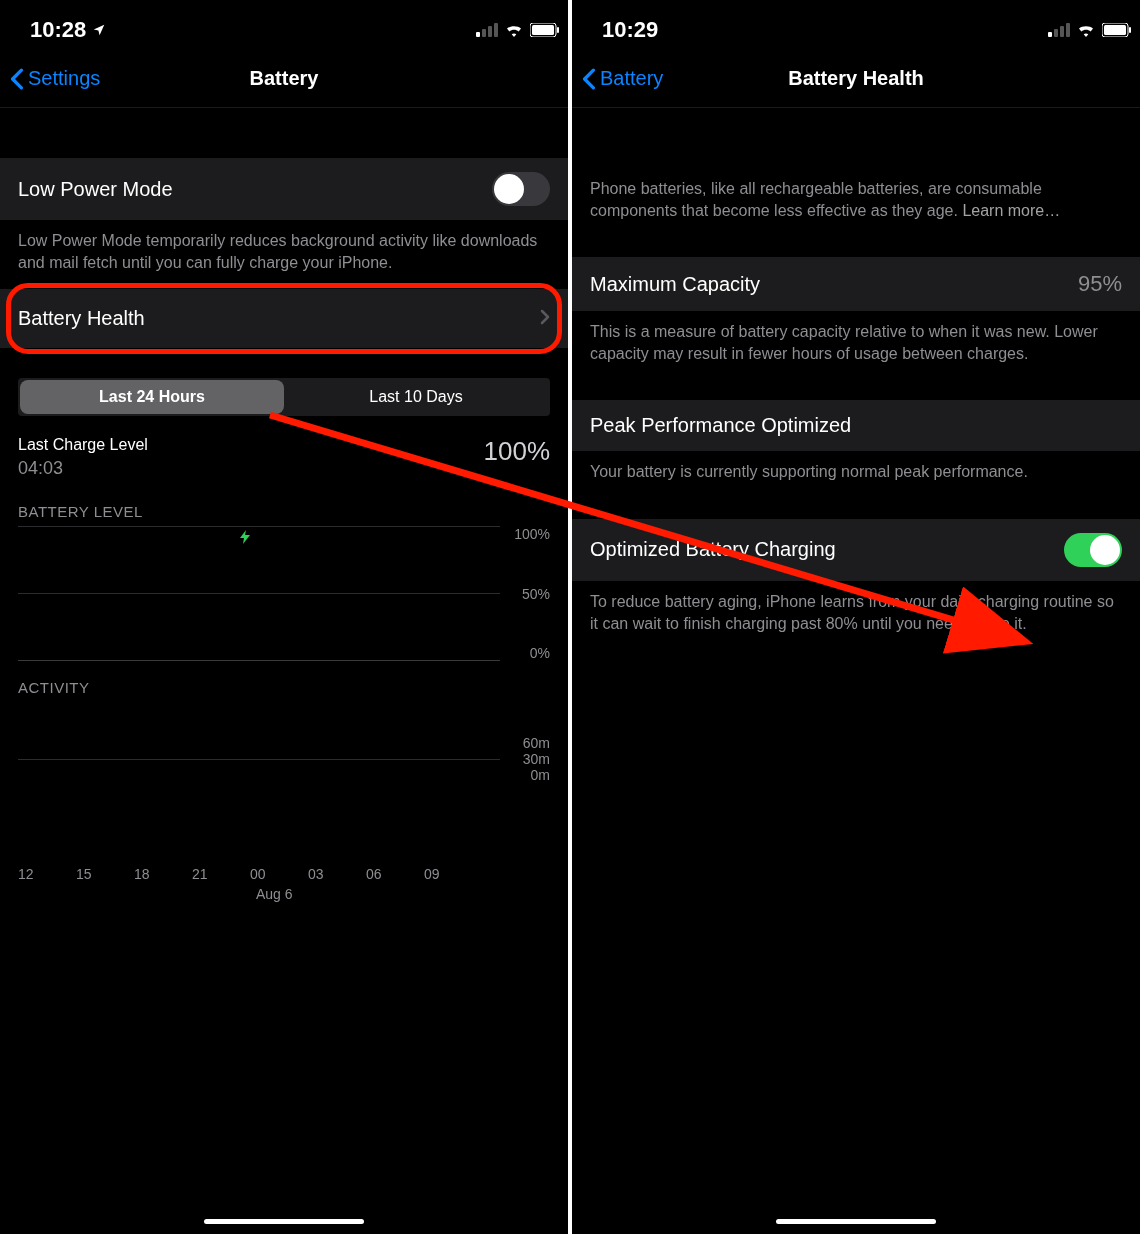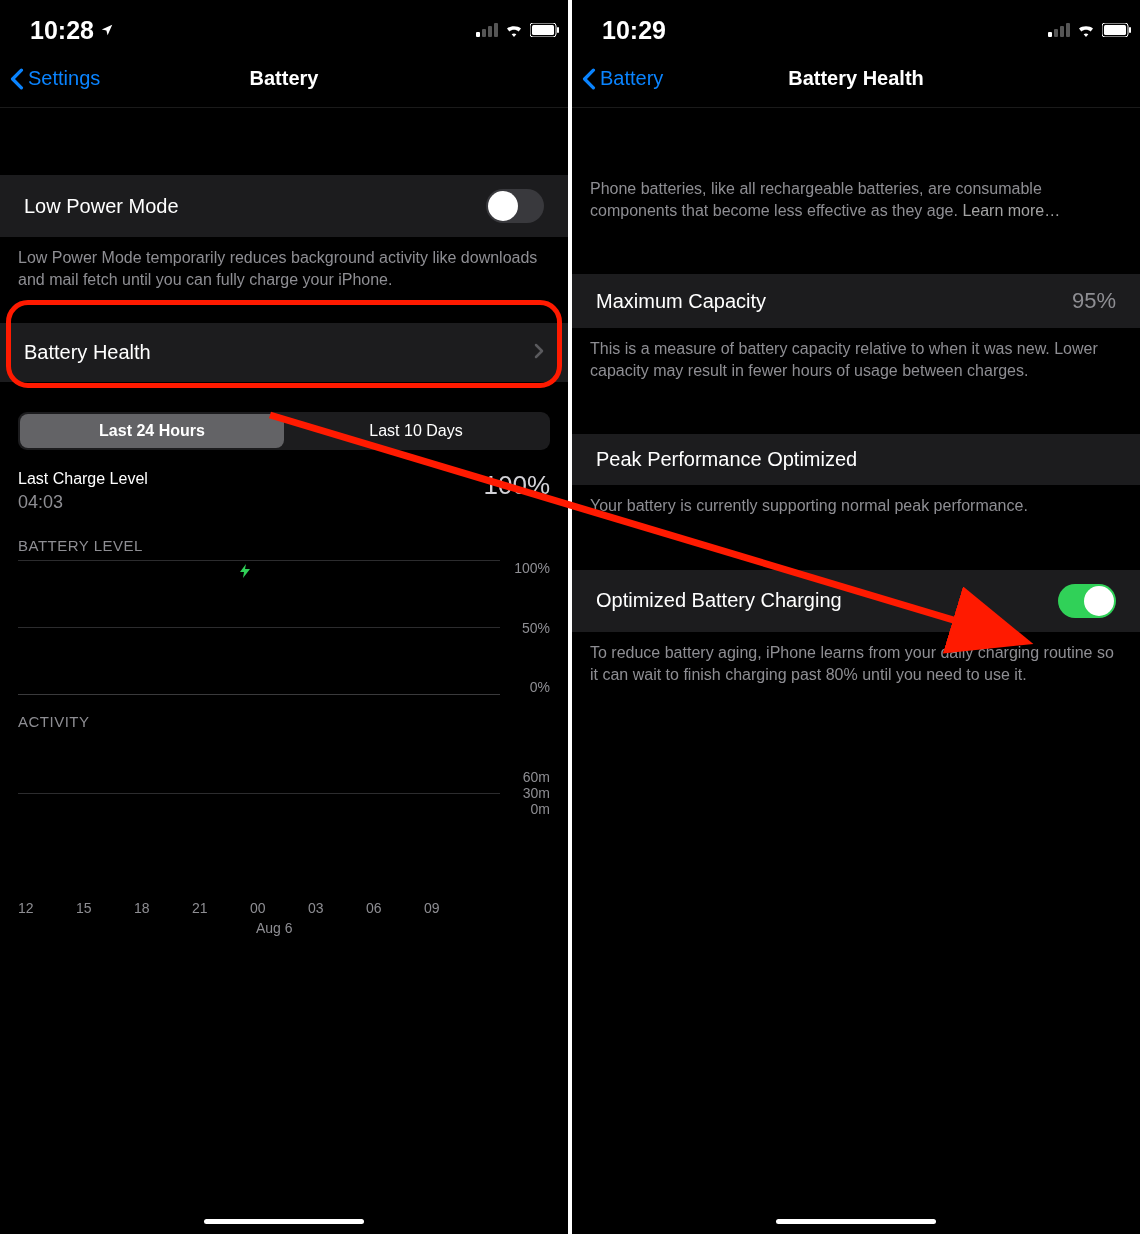--- a/index.html
+++ b/index.html
@@ -23,21 +23,21 @@
     overflow: hidden;
   }
 
   
   .status-bar {
     height: 50px;
     display: flex;
     align-items: center;
     justify-content: space-between;
     padding: 10px 8px 0 30px;
-    font-size: 25px;
+    font-size: 22px;
     font-weight: 600;
   }
   .status-left { display: flex; align-items: center; gap: 6px; }
   .status-right { display: flex; align-items: center; gap: 6px; }
   .signal-bars { display: inline-flex; align-items: flex-end; gap: 2px; }
   .signal-bars span { width: 4px; background: #555; border-radius: 1px; }
   .signal-bars span:nth-child(1){ height: 5px; }
   .signal-bars span:nth-child(2){ height: 8px; }
   .signal-bars span:nth-child(3){ height: 11px; }
   .signal-bars span:nth-child(4){ height: 14px; }
@@ -67,26 +67,25 @@
     text-align: center;
     font-size: 20px;
     font-weight: 600;
     pointer-events: none;
   }
 
   
   .spacer { height: 50px; background: #000; }
   .cell {
     background: #1c1c1e;
-    padding: 14px 24px;
+    padding: 14px 18px;
     display: flex;
     align-items: center;
     justify-content: space-between;
     font-size: 20px;
-    margin-top: 17px;
   }
   .desc {
     background: #000;
     color: #8e8e93;
     font-size: 16px;
     line-height: 1.35;
     padding: 10px 18px 16px;
   }
   .desc a { color: #a3a3a3; text-decoration: none; }
 
@@ -112,21 +111,21 @@
     border: 5px solid #ff1a00;
     border-radius: 22px;
     position: absolute;
     pointer-events: none;
   }
 
   
   .segmented {
     margin: 30px 18px 10px;
     background: #1c1c1e;
-    border-radius: 9px;
+    border-radius: 4px;
     display: flex;
     padding: 2px;
   }
   .segmented .seg {
     flex: 1;
     text-align: center;
     padding: 8px 0;
     font-size: 16px;
     color: #fff;
     border-radius: 8px;

